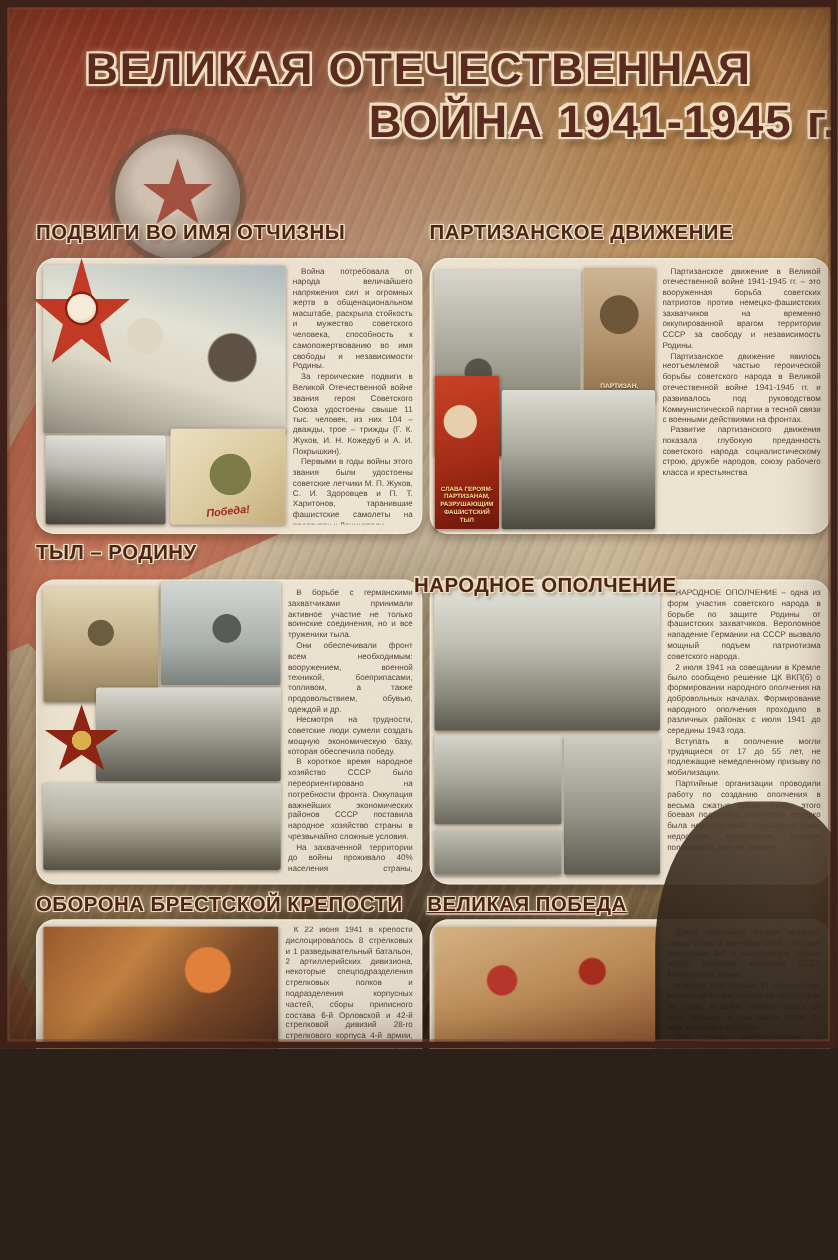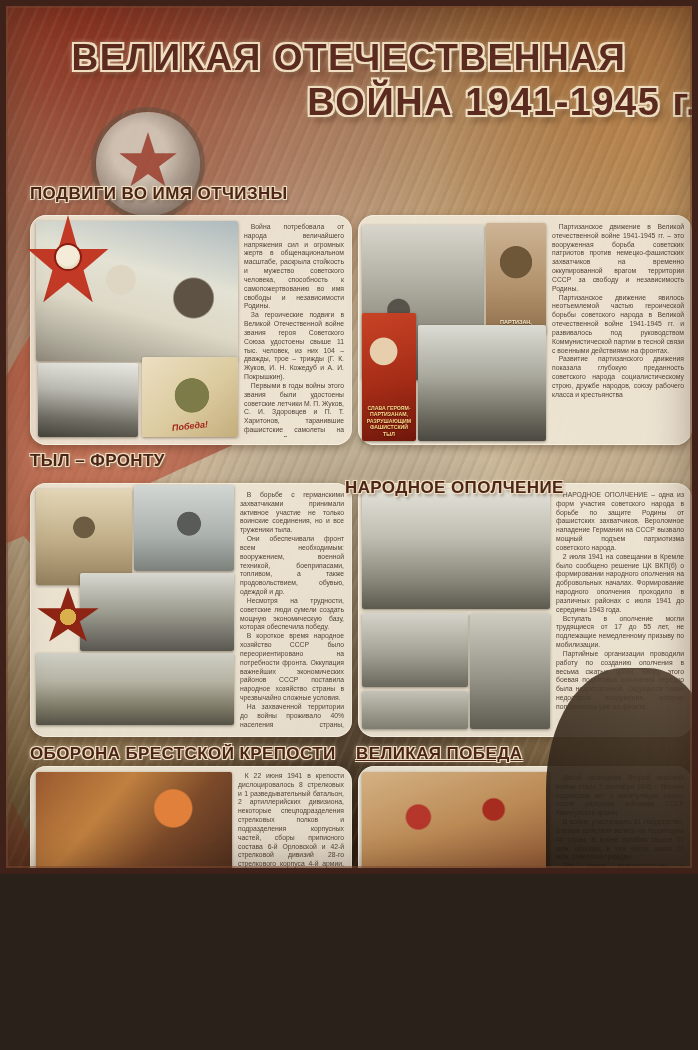--- a/index.html
+++ b/index.html
@@ -140,21 +140,22 @@
       <div class="star"></div>
     </div>
   <div class="bg-rightshade"></div>
 
   <div class="title">
     <div class="l1">ВЕЛИКАЯ ОТЕЧЕСТВЕННАЯ</div>
     <div class="l2">ВОЙНА 1941-1945 г.</div>
   </div>
 
   <div class="shead" style="left:30px;top:184px;width:322px;">ПОДВИГИ ВО ИМЯ ОТЧИЗНЫ</div>
-  <div class="shead" style="left:30px;top:451px;width:322px;">ТЫЛ – ФРОНТУ</div>
+  <div class="shead" style="left:358px;top:184px;width:334px;">ПАРТИЗАНСКОЕ ДВИЖЕНИЕ</div>
+  <div class="shead" style="left:30px;top:451px;width:322px;">ТЫЛ – РОДИНУ</div>
   <div class="shead" style="left:345px;top:451px;width:334px;margin-top:27px;">НАРОДНОЕ ОПОЛЧЕНИЕ</div>
   <div class="shead" style="left:30px;top:744px;width:322px;">ОБОРОНА БРЕСТСКОЙ КРЕПОСТИ</div>
   <div class="shead" style="left:356px;top:744px;width:334px;text-decoration:underline;">ВЕЛИКАЯ ПОБЕДА</div>
 
   <div class="panel" style="left:30px;top:215px;width:322px;height:230px;">
     <div class="ph p1-paint"></div>
     <div class="p1-order" style="position:absolute;">
       <div class="star"></div>
       <div class="hub"></div>
     </div>

